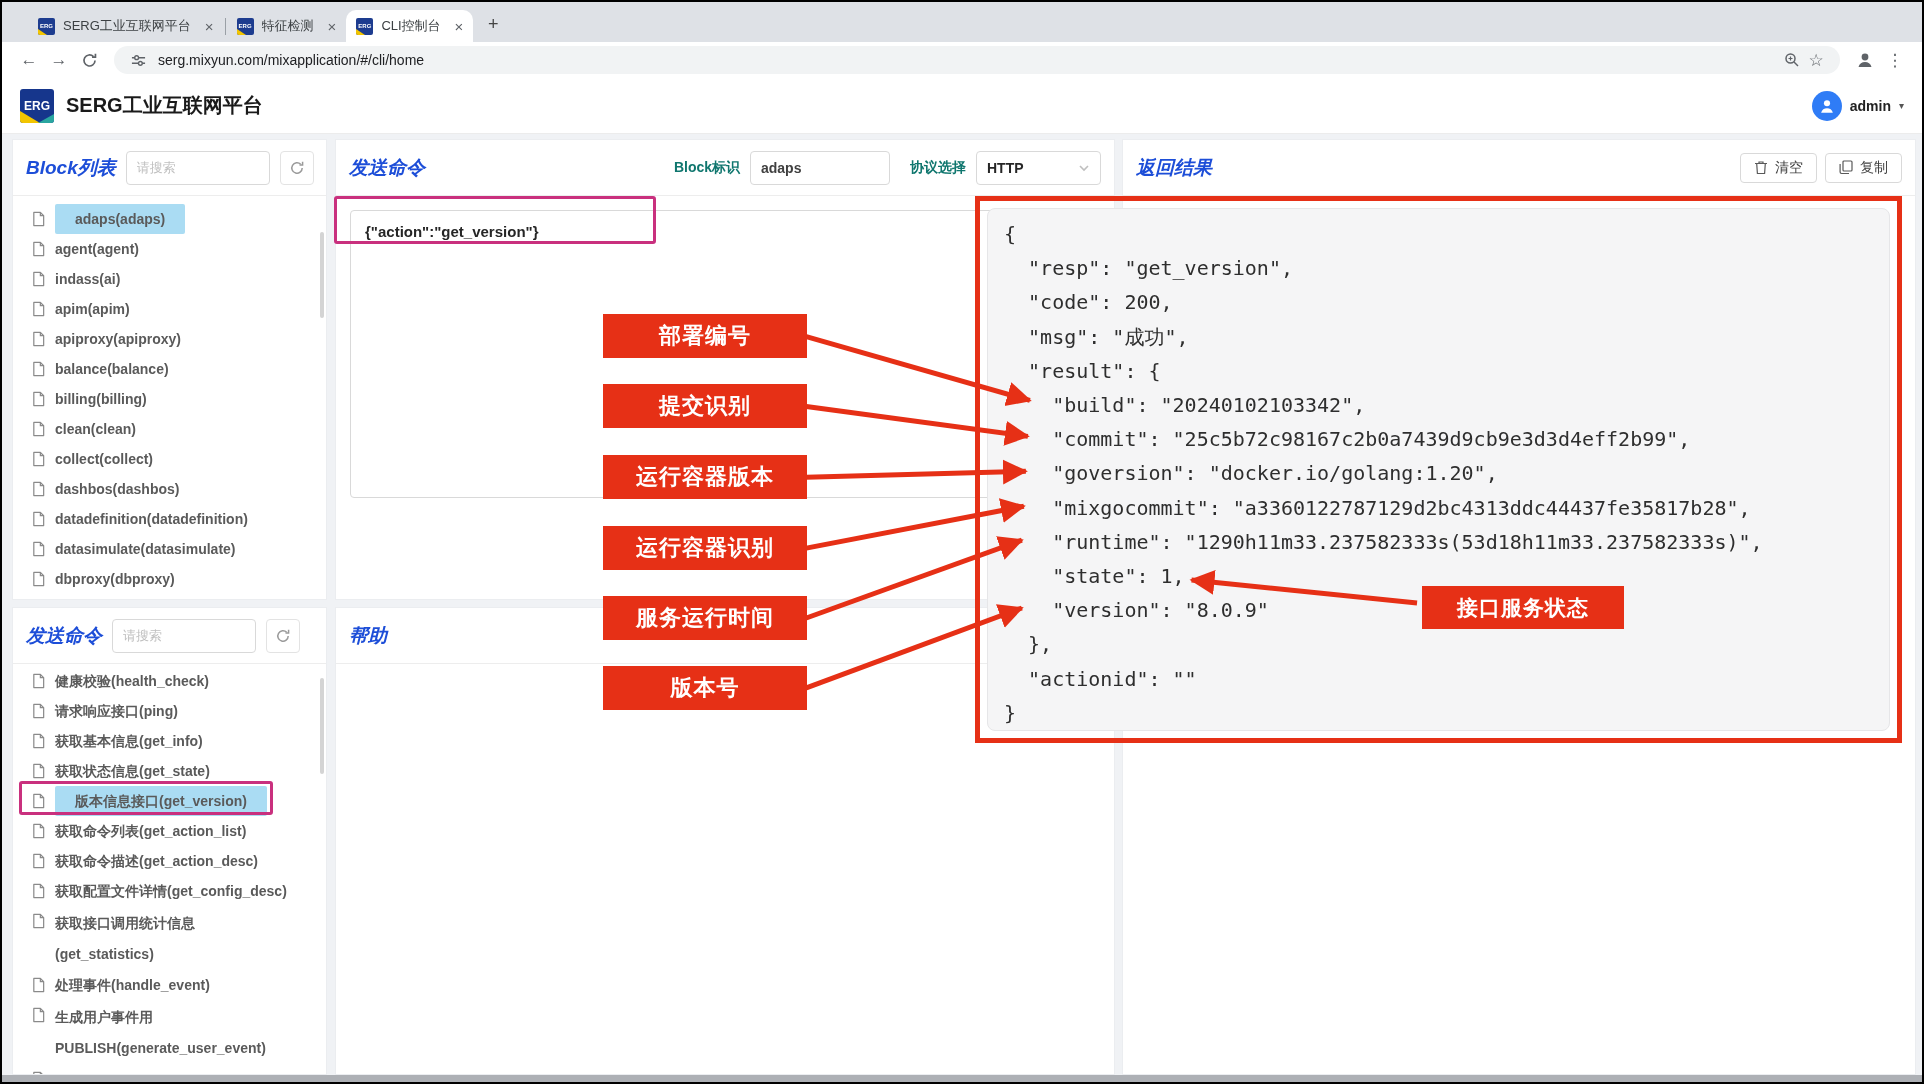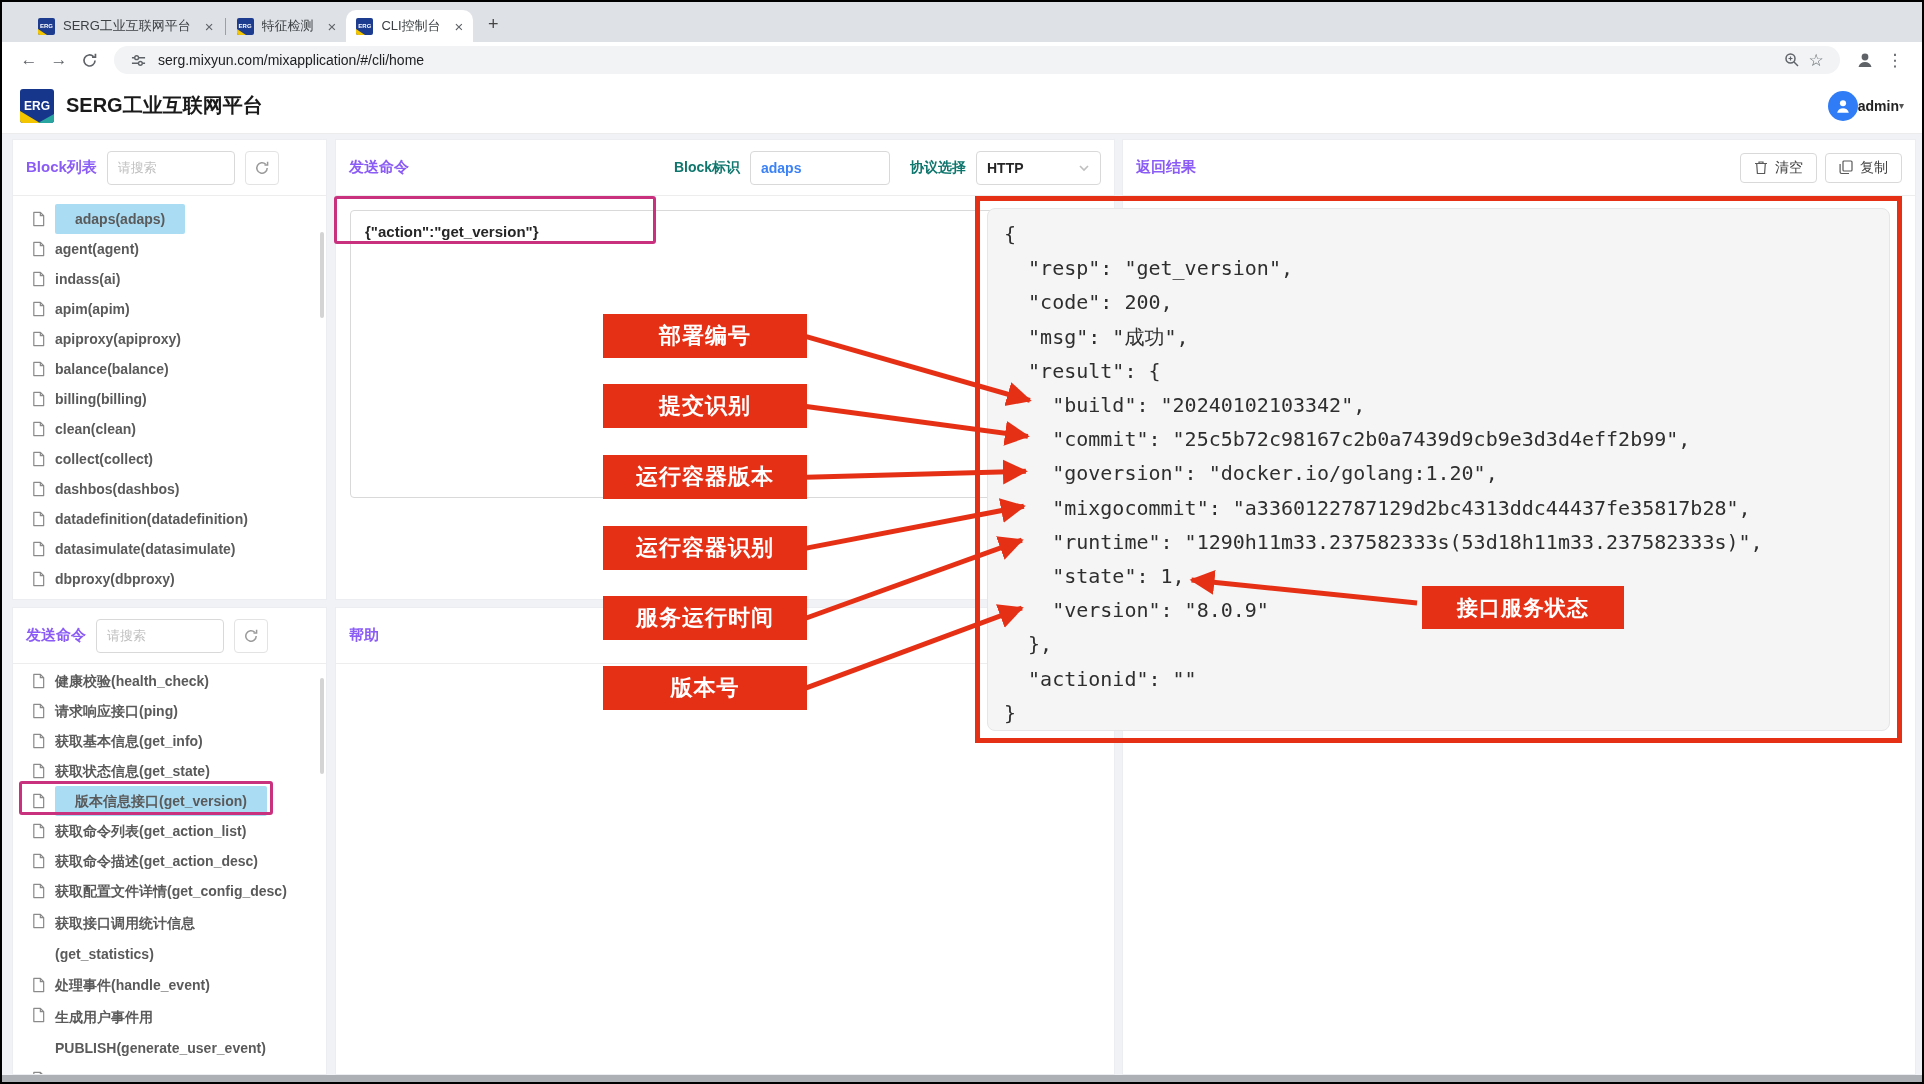--- a/index.html
+++ b/index.html
@@ -23,53 +23,53 @@
   .omnibox .url { flex:1; font-size:14px; color:#202124; margin-left:8px; white-space:nowrap; }
   .omni-ic { width:24px; height:24px; display:flex; align-items:center; justify-content:center; color:#5f6368; font-size:15px; flex:none; }
 
   
   .appheader { height:56px; background:#fff; display:flex; align-items:center; padding:0 18px; border-bottom:1px solid #ececec; }
   .applogo { width:34px; height:34px; background:#16368c; border-radius:3px; color:#fff; font-weight:bold; font-size:12px; display:flex; align-items:center; justify-content:center; position:relative; overflow:hidden; flex:none; }
   .applogo::after { content:""; position:absolute; left:0; bottom:0; border-left:20px solid #f2c500; border-top:12px solid transparent; }
   .applogo::before { content:""; position:absolute; right:0; bottom:0; border-right:16px solid #2aa6a0; border-top:9px solid transparent; z-index:1; }
   .applogo span { position:relative; z-index:2; }
   .apptitle { font-size:20px; font-weight:bold; color:#1a1a1a; margin-left:12px; }
-  .user-zone { margin-left:auto; display:flex; align-items:center; }
+  .user-zone { margin-left:auto; display:flex; align-items:center; gap:8px; }
   .avatar { width:30px; height:30px; border-radius:50%; background:#2f7cf6; display:flex; align-items:center; justify-content:center; }
   .username { font-size:14px; font-weight:bold; color:#222; }
   .caret { font-size:10px; color:#555; }
 
   
   .content { position:relative; height:948px; background:#f0f2f5; }
   .panel { position:absolute; background:#fff; border:1px solid #ebedf0; }
   #block-panel  { left:10px;  top:5px;   width:315px; height:461px; overflow:hidden; }
   #cmd-panel    { left:10px;  top:473px; width:315px; height:468px; overflow:hidden; }
   #send-panel   { left:333px; top:5px;   width:780px; height:461px; }
   #help-panel   { left:333px; top:473px; width:780px; height:468px; }
   #result-panel { left:1120px;top:5px;   width:794px; height:936px; }
 
   .panel-header { height:56px; display:flex; align-items:center; padding:0 13px; border-bottom:1px solid #ededed; gap:10px; }
-  .panel-title { font-size:15px; font-weight:bold; color:#8b5cf6; white-space:nowrap; }
-  .search-input { width:128px; height:34px; border:1px solid #d9d9d9; border-radius:4px; padding:0 10px; font-size:13px; color:#404040; font-family:"Liberation Sans",sans-serif; outline:none; }
+  .panel-title { font-size:19px; font-weight:bold; color:#1d4ed8; white-space:nowrap;font-style:italic; }
+  .search-input { width:144px; height:34px; border:1px solid #d9d9d9; border-radius:4px; padding:0 10px; font-size:13px; color:#404040; font-family:"Liberation Sans",sans-serif; outline:none; }
   .search-input::placeholder { color:#bfbfbf; }
   .icon-btn { width:34px; height:34px; border:1px solid #e3e3e3; border-radius:4px; background:#fff; display:flex; align-items:center; justify-content:center; flex:none; }
 
   .list { padding:8px 0 0 0; }
   .list-item { display:flex; align-items:flex-start; padding:0 10px 0 18px; min-height:30px; gap:9px; }
   .list-item .doc { margin-top:7px; flex:none; }
   .item-text { font-size:14px; font-weight:bold; color:#5a5a5a; line-height:30px; white-space:pre-line; }
   .item-text.two { line-height:31px; padding-top:2px; }
   .item-text.hl { background:#aadcf3; padding:0 20px; border-radius:2px; }
   .clipped-row { height:13px; overflow:hidden; }
   .clipped-row .bar { display:inline-block; width:96px; height:22px; border-radius:2px; background:#fff; border-top:9px solid #fff; }
   .scroll-thumb { position:absolute; right:2px; width:4px; border-radius:2px; background:#d4d4d4; }
 
   
   .hdr-label { font-size:14px; font-weight:bold; color:#0f766e; white-space:nowrap; }
-  .hdr-input { width:140px; height:34px; border:1px solid #d9d9d9; border-radius:4px; padding:0 10px; font-size:14px; font-weight:bold; color:#3b82f6; font-family:"Liberation Sans",sans-serif; outline:none; }
+  .hdr-input { width:140px; height:34px; border:1px solid #d9d9d9; border-radius:4px; padding:0 10px; font-size:14px; font-weight:bold; color:#404040; font-family:"Liberation Sans",sans-serif; outline:none; }
   .hdr-select { width:125px; height:34px; border:1px solid #d9d9d9; border-radius:4px; display:flex; align-items:center; padding:0 10px; font-size:14px; font-weight:bold; color:#262626; justify-content:space-between; }
   .cmd-area { position:absolute; left:14px; top:70px; width:750px; height:288px; border:1px solid #d9d9d9; border-radius:4px; padding:12px 14px; font-size:15px; font-weight:bold; color:#262626; }
 
   
   .small-btn { height:30px; border:1px solid #d9d9d9; border-radius:4px; background:#fff; display:flex; align-items:center; padding:0 13px; gap:7px; font-size:14px; color:#404040; }
   .btn-group { margin-left:auto; display:flex; gap:8px; }
 
   
   .annotation-layer { position:absolute; inset:0; z-index:50; pointer-events:none; }
   .json-red-box { position:absolute; left:973px; top:62px; width:927px; height:547px; border:5px solid #e63016; }

